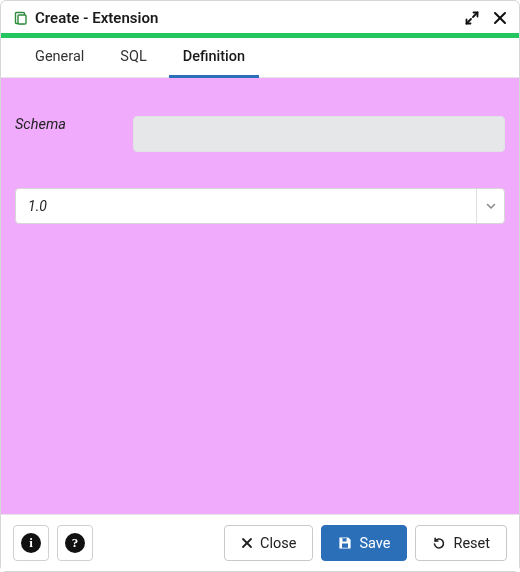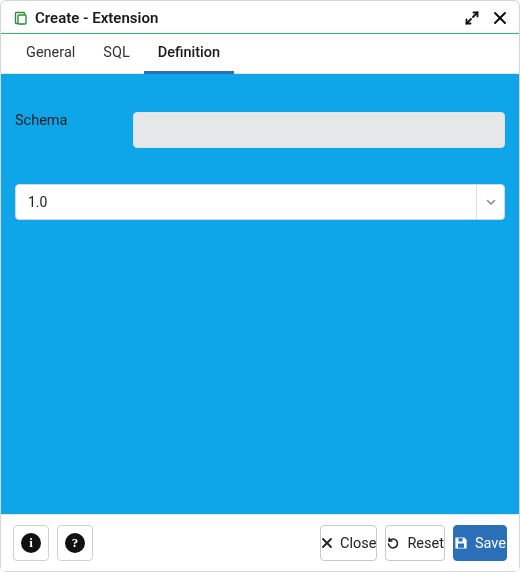--- a/index.html
+++ b/index.html
@@ -19,61 +19,62 @@
       border-radius: 6px;
       display: flex;
       flex-direction: column;
       background: #fff;
     }
     
     .header {
       display: flex;
       align-items: center;
       padding: 8px 12px 6px 12px;
-      border-bottom: 1px solid #22c55e;
+      border-bottom: 5px solid #22c55e;
     }
     .header-title {
       font-weight: 600;
       font-size: 15px;
       color: #1a1a1a;
       margin-left: 6px;
       flex: 0 0 auto;
     }
     .header-icon {
       width: 16px; height: 16px;
       display: inline-flex; align-items:center; justify-content:center;
     }
     .header-spacer { flex: 1; }
     .header-actions { display: flex; gap: 14px; align-items: center; }
     .icon-btn { cursor: pointer; display:inline-flex; align-items:center; justify-content:center; }
     
     .tabs {
       display: flex;
-      padding: 0 11px;
+      padding: 0 20px;
       border-bottom: 1px solid #e5e5e5;
-      gap: 0;
+      gap: 8px;
     }
     .tab {
       padding: 10px 14px 10px 14px;
       font-size: 14.5px;
       color: #333;
       cursor: pointer;
       border-bottom: 3px solid transparent;
       margin-bottom: -1px;
     }
     .tab.active {
       border-bottom-color: #2a6fb8;
       font-weight: 500;
       color: #1a1a1a;
     }
     
     .body {
       flex: 1;
-      background: #0ea5e9;
+      background: #f0abfc;
       padding: 18px 14px;
+      font-style: italic;
     }
     .form-row {
       display: flex;
       align-items: center;
       margin-bottom: 16px;
     }
     .form-label {
       width: 118px;
       flex: 0 0 118px;
       font-size: 14.5px;
@@ -134,21 +135,21 @@
       display:inline-flex; align-items:center; justify-content:center;
       font-weight: 700; font-size: 13px;
       font-family: Georgia, serif;
     }
     .footer-spacer { flex:1; }
     .btn {
       height: 36px;
       border: 1px solid #c9c9c9;
       background: #fff;
       border-radius: 4px;
-      padding: 0 0;
+      padding: 0 16px;
       display: inline-flex;
       align-items: center;
       gap: 7px;
       font-size: 14.5px;
       color: #222;
       cursor: pointer;
     }
     .btn.primary {
       background: #2a6fb8;
       border-color: #2a6fb8;
@@ -226,39 +227,39 @@
     <div class="footer-spacer"></div>
     <div class="btn">
       <span>
         <svg width="12" height="12" viewBox="0 0 12 12" stroke="#222" stroke-width="1.8" stroke-linecap="round">
           <path d="M2 2 L10 10"></path>
             <path d="M10 2 L2 10"></path>
         </svg>
       </span>
       <span>Close</span>
     </div>
-    <div class="btn">
-      <span>
-        <svg width="14" height="14" viewBox="0 0 14 14" fill="none" stroke="#222" stroke-width="1.6" stroke-linecap="round">
-          <path d="M3.2 5 A4.5 4.5 0 1 1 2.5 8"></path>
-          <path d="M3.2 2.3 L3.2 5 L5.9 5"></path>
-        </svg>
-      </span>
-      <span>Reset</span>
-    </div>
     <div class="btn primary">
       <span>
         <svg width="14" height="14" viewBox="0 0 14 14" fill="#fff">
           <path d="M2 2 h8 l2 2 v8 h-10z M4 2 v3 h5 v-3z M4 8 h6 v4 h-6z" fill="#fff" opacity="0.95"></path>
           <path d="M2 2 h8 l2 2 v8 h-10z" fill="none" stroke="#fff" stroke-width="1.2"></path>
           <rect x="4" y="2" width="5" height="3" fill="#2a6fb8"></rect>
           <rect x="4" y="8" width="6" height="4" fill="#2a6fb8"></rect>
           <rect x="2" y="2" width="10" height="10" rx="1" fill="none" stroke="#fff" stroke-width="0"></rect>
           <path d="M2.5 2.5 h7.5 l1.5 1.5 v7.5 h-9z" fill="#fff"></path>
           <rect x="4.5" y="2.5" width="4" height="3" fill="#2a6fb8"></rect>
           <rect x="4" y="7.5" width="6" height="4" fill="#2a6fb8"></rect>
         </svg>
       </span>
       <span>Save</span>
     </div>
+    <div class="btn">
+      <span>
+        <svg width="14" height="14" viewBox="0 0 14 14" fill="none" stroke="#222" stroke-width="1.6" stroke-linecap="round">
+          <path d="M3.2 5 A4.5 4.5 0 1 1 2.5 8"></path>
+          <path d="M3.2 2.3 L3.2 5 L5.9 5"></path>
+        </svg>
+      </span>
+      <span>Reset</span>
+    </div>
   </div>
 
 </div>
 
 </body></html>

